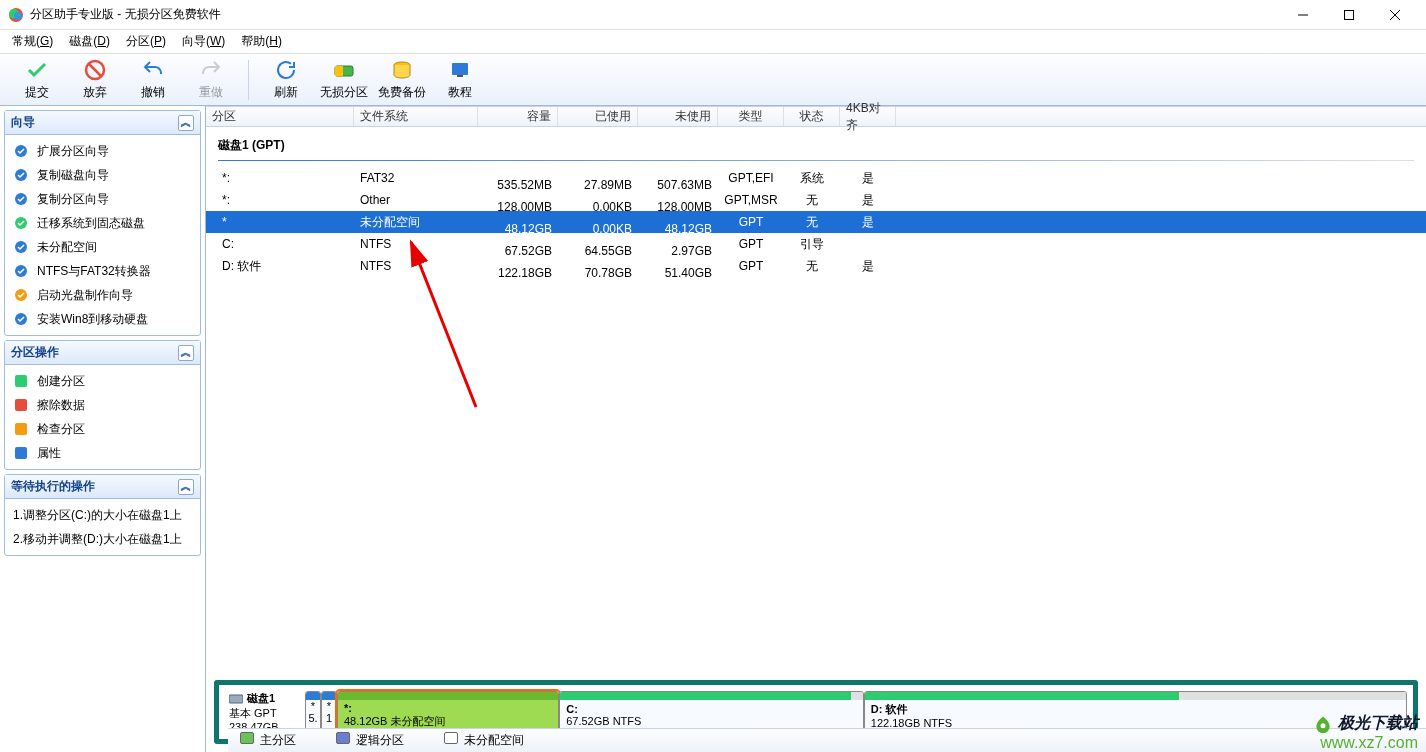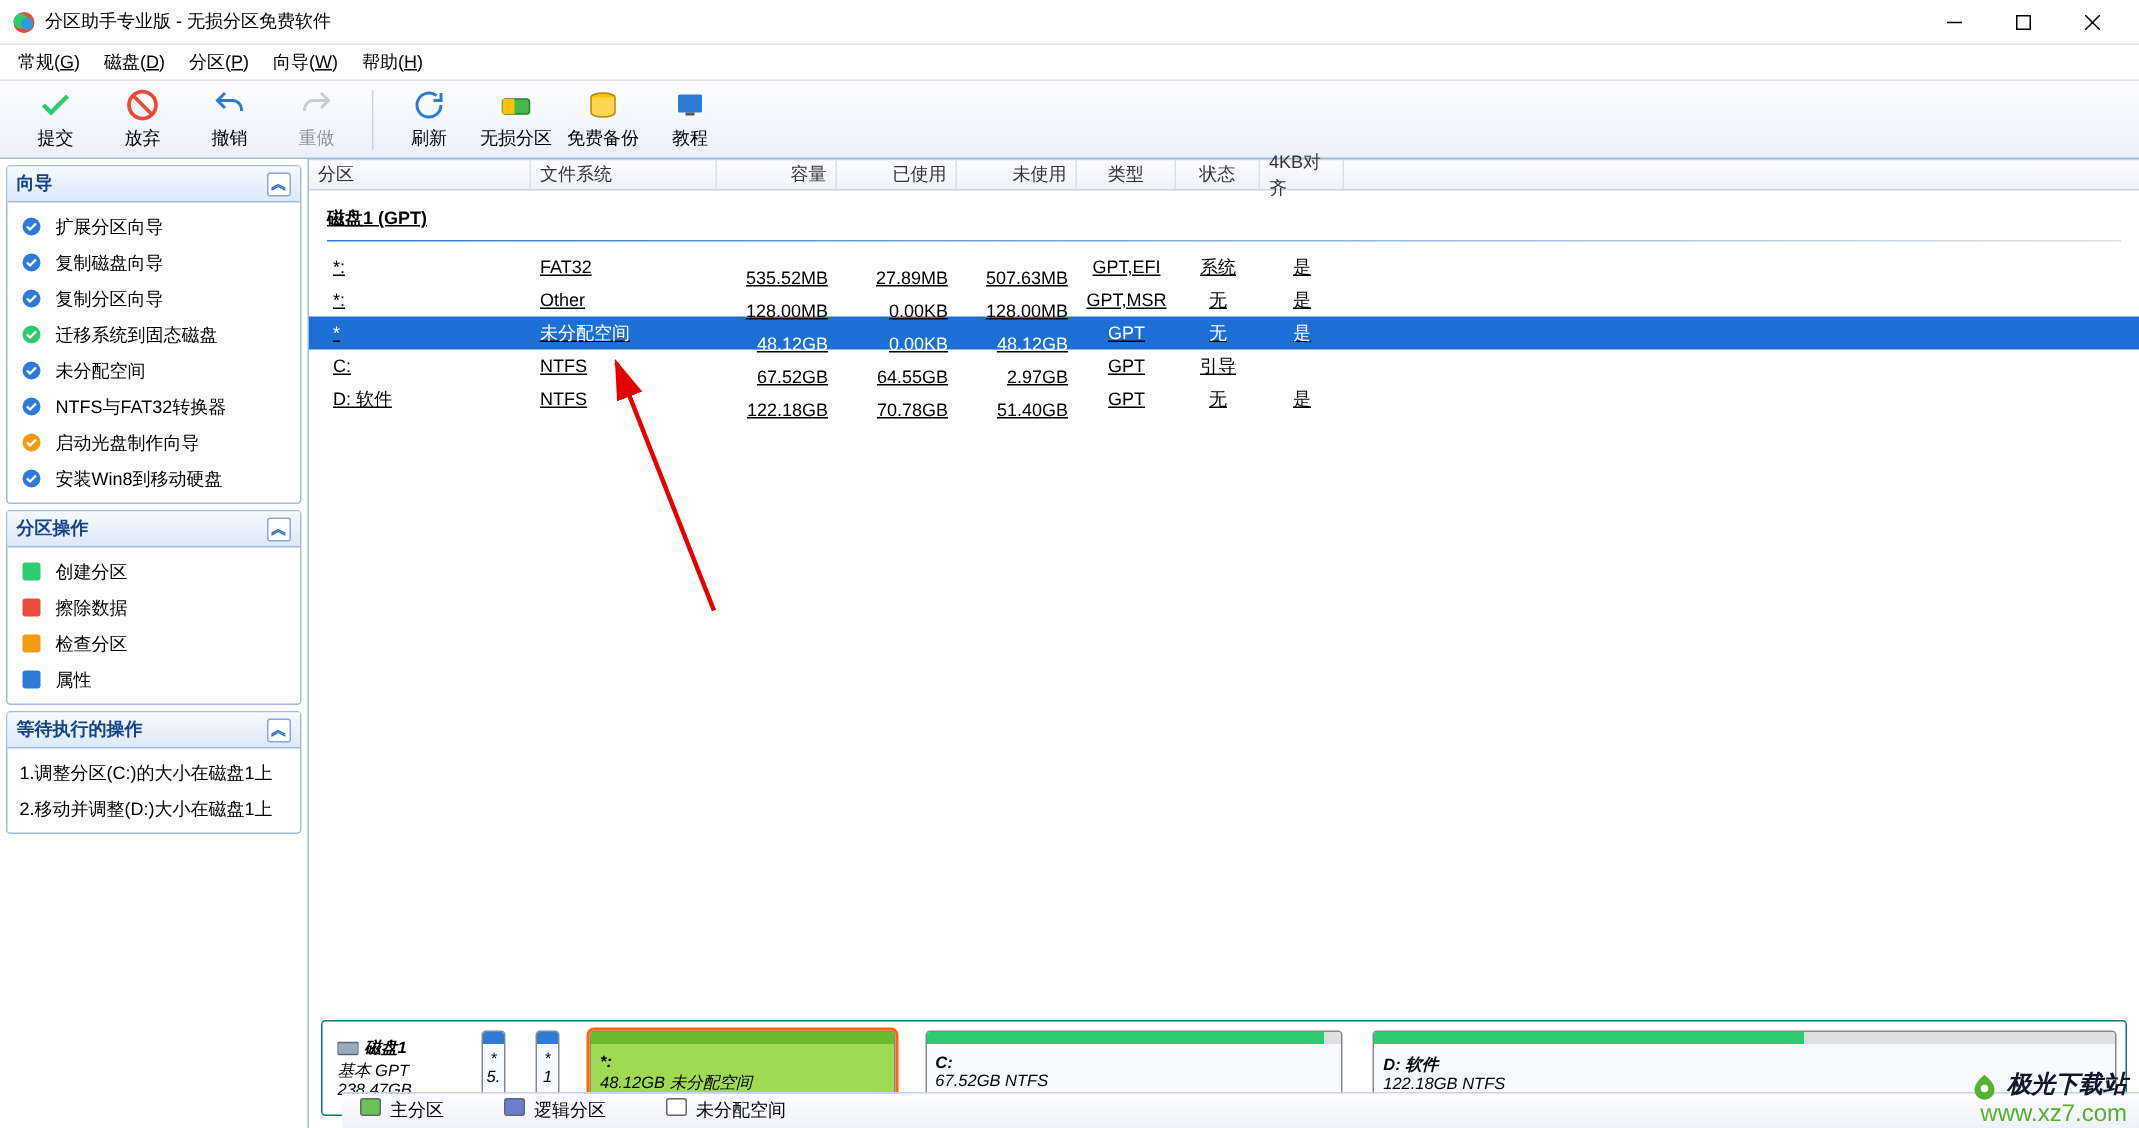--- a/index.html
+++ b/index.html
@@ -41,34 +41,34 @@
 
 .content { flex:1; display:flex; flex-direction:column; border-top:1px solid #c8d4e8; }
 
 
 .table-header { height:20px; background:linear-gradient(#fdfdff,#eef2f8); border-bottom:1px solid #c8d4e8; display:flex; font-size:12px; color:#333; }
 .th { border-right:1px solid #dcdfe8; display:flex; align-items:center; padding:0 6px; }
 .th.right { justify-content:flex-end; }
 .th.center { justify-content:center; }
 
 
-.plist { flex:1; overflow-y:auto; position:relative;text-decoration:underline; }
+.plist { flex:1; overflow-y:auto; position:relative; }
 .disk-title { font-weight:bold; padding:10px 0 6px 12px; font-size:12px; }
 .disk-sep { height:1px; background:linear-gradient(to right,#2e7bd6,#e0e0e0); margin:0 12px 6px 12px; }
 .prow { display:flex; height:22px; align-items:center; font-size:12px; cursor:pointer; }
 .prow.selected { background:#1d6fd6; color:#fff; }
 .prow.selected .cell { color:#fff; }
 .cell { padding:0 6px; display:flex; align-items:center; }
 .cell.right { justify-content:flex-end;margin-top:13px; }
 .cell.center { justify-content:center; }
 
 .arrow-svg { position:absolute; pointer-events:none; }
 
 
-.disk-graph { margin:8px; border:1px solid #0f766e; border-radius:3px; padding:6px; display:flex; gap:20px; height:64px;font-style:italic; }
+.disk-graph { margin:8px; border:5px solid #0f766e; border-radius:3px; padding:6px; display:flex; gap:0; height:64px; }
 .disk-info { width:80px; display:flex; flex-direction:column; justify-content:center; padding-left:4px; font-size:11px; }
 .disk-info .dlabel { font-weight:bold; display:flex; align-items:center; gap:4px; }
 .pblock { border:1px solid #888; border-radius:3px; position:relative; overflow:hidden; display:flex; flex-direction:column; justify-content:center; padding:0 6px; font-size:11px; }
 .pblock .ptop { height:8px; position:absolute; top:0; left:0; right:0; }
 .pblock.selected-block { outline:2px solid #ff6600; }
 .tiny { width:16px; justify-content:center; align-items:center; padding:0; text-align:center; font-size:11px; }
 .tiny .ptop { background:#2e7bd6; }
 .pname { font-weight:bold; margin-top:6px; }
 
 

